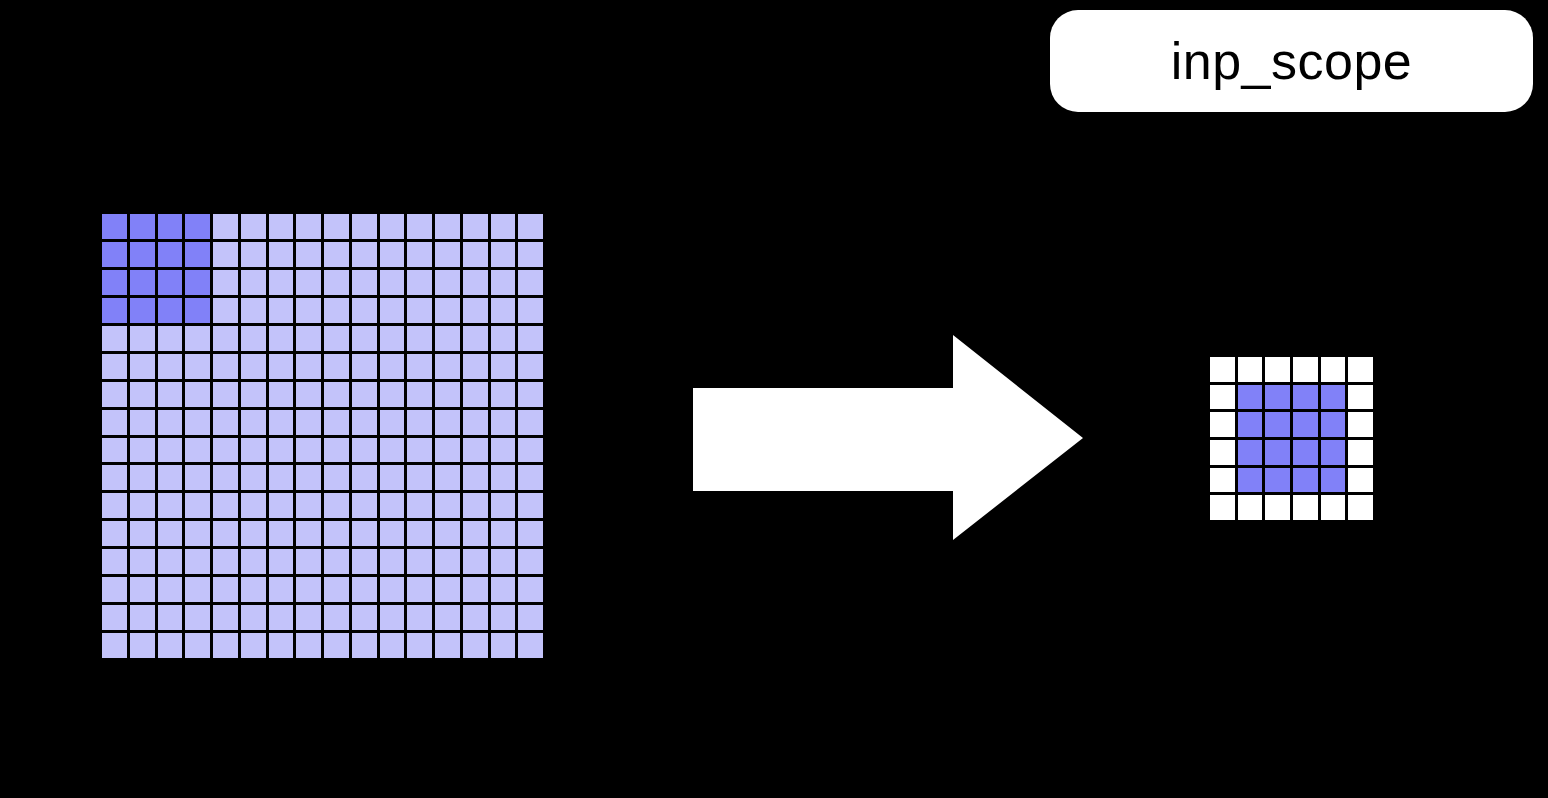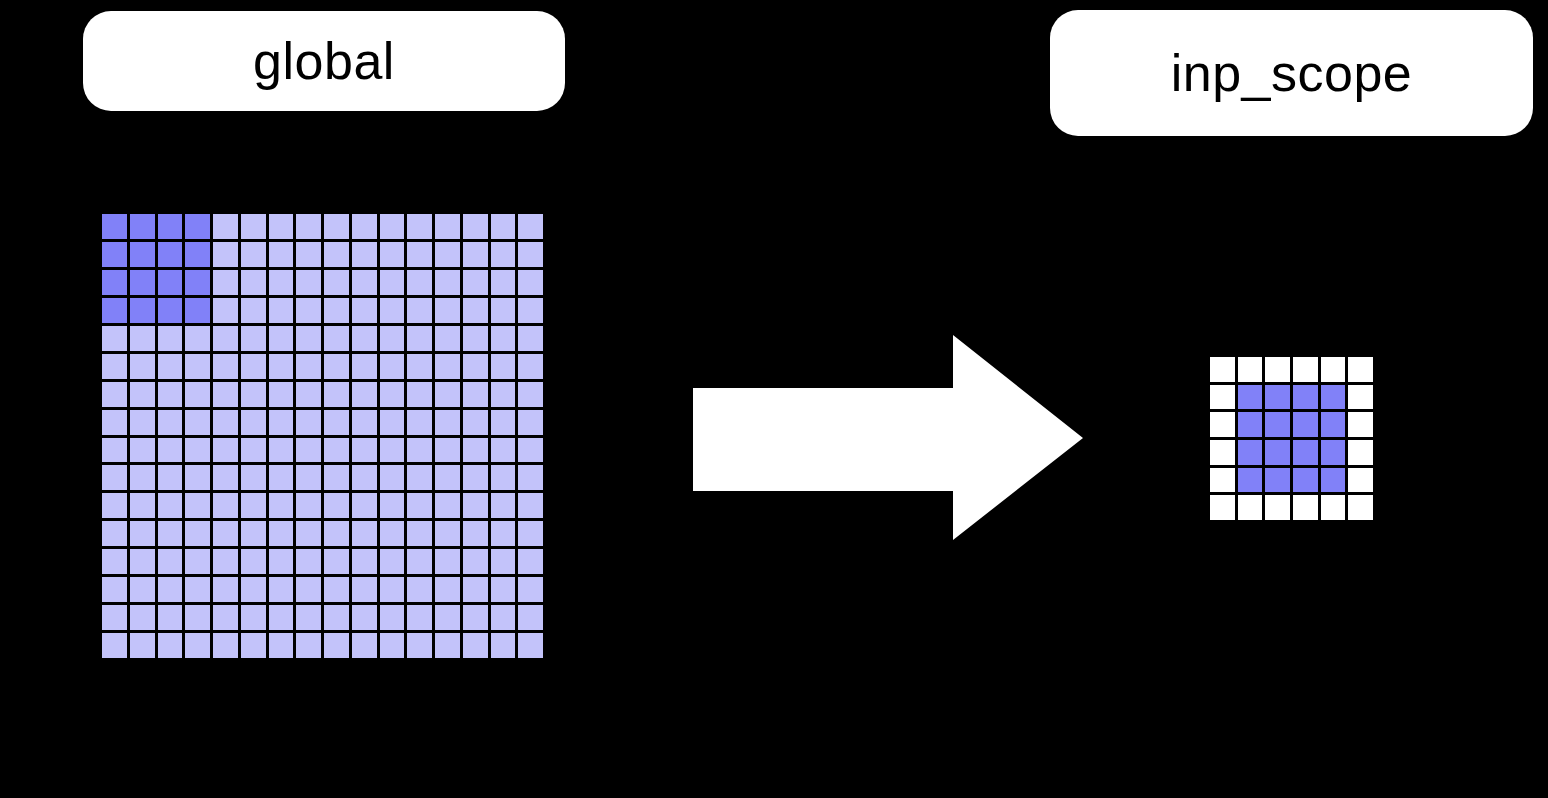--- a/index.html
+++ b/index.html
@@ -34,21 +34,21 @@
   .label-global {
     left: 83px;
     top: 11px;
     width: 482px;
     height: 100px;
   }
   .label-inp {
     left: 1050px;
     top: 10px;
     width: 483px;
-    height: 126px;
+    height: 102px;
   }
   .grid {
     position: absolute;
     display: grid;
     gap: 3px;
     background: #000000;
   }
   .grid-global {
     left: 102px;
     top: 214px;
@@ -85,23 +85,20 @@
     font-size: 50px;
     line-height: 1;
     white-space: nowrap;
   }
 </style>
 </head>
 <body>
 
 <div class="canvas">
 
-  <div class="pill label-global">
-    <span>global</span>
-  </div>
 
   <div class="pill label-inp">
     <span>inp_scope</span>
   </div>
 
   <div class="grid grid-global" style="grid-template-columns: repeat(16, 1fr); grid-template-rows: repeat(16, 1fr); background: rgb(0, 0, 0);">
       <div class="cell" style="background: rgb(129, 129, 248);"></div>
       <div class="cell" style="background: rgb(129, 129, 248);"></div>
       <div class="cell" style="background: rgb(129, 129, 248);"></div>
       <div class="cell" style="background: rgb(129, 129, 248);"></div>

